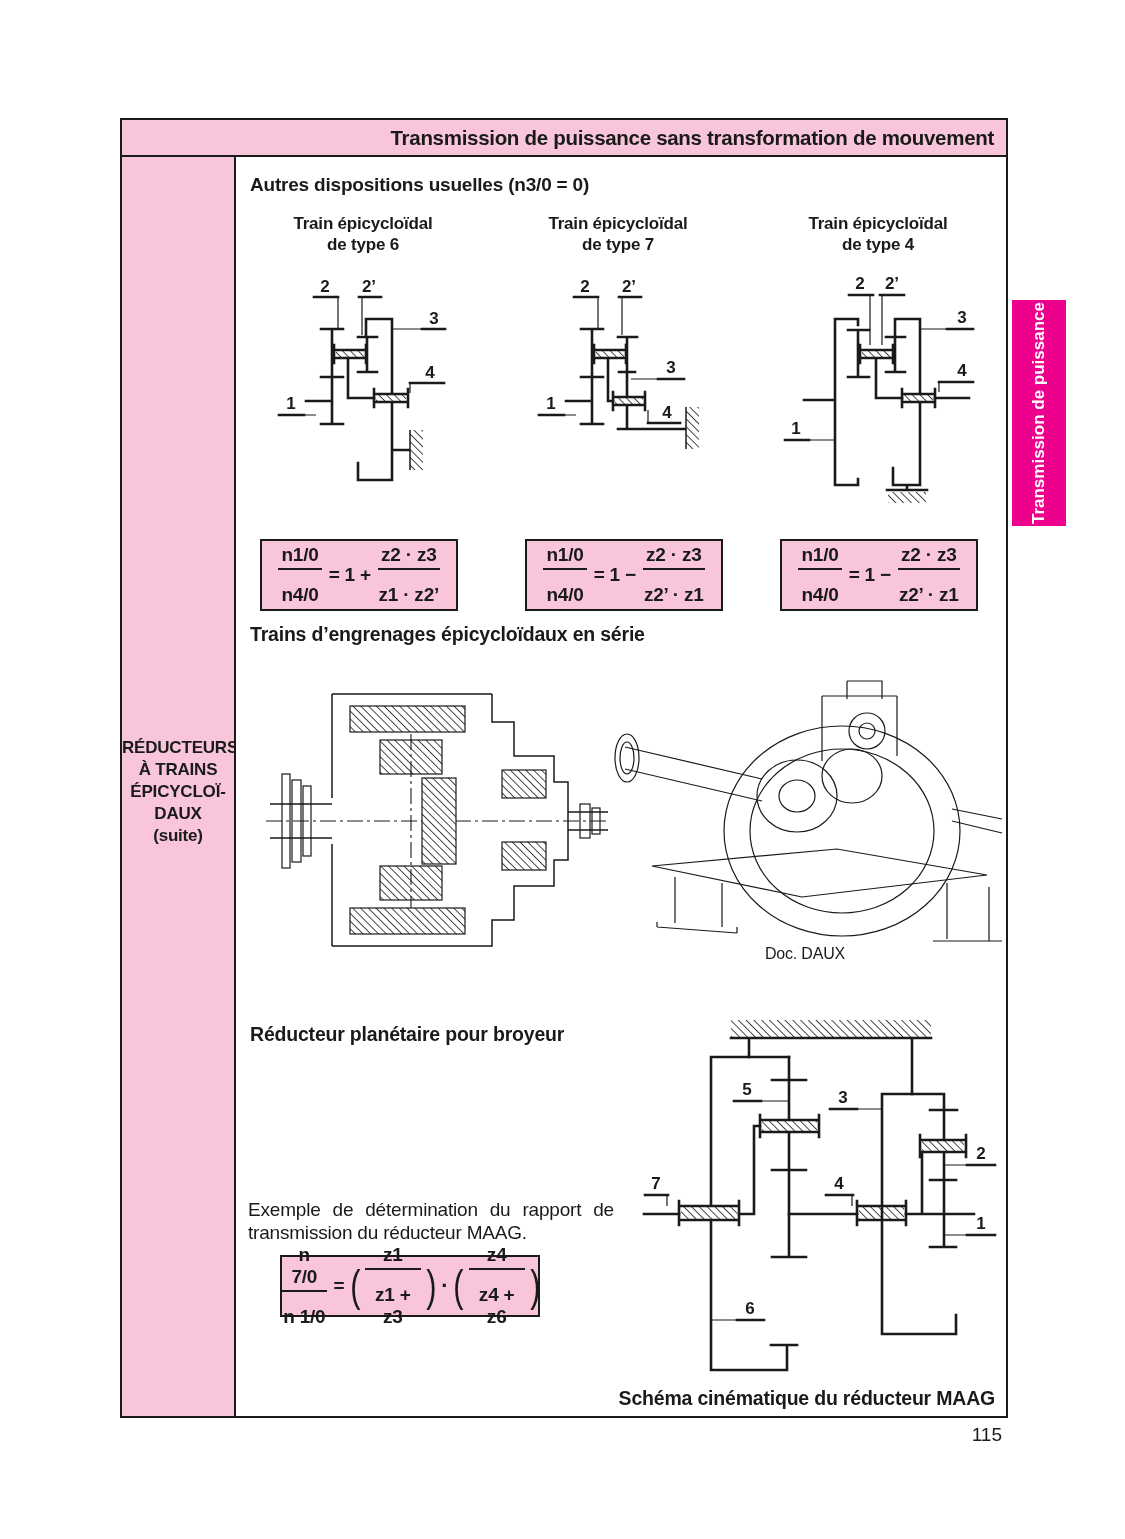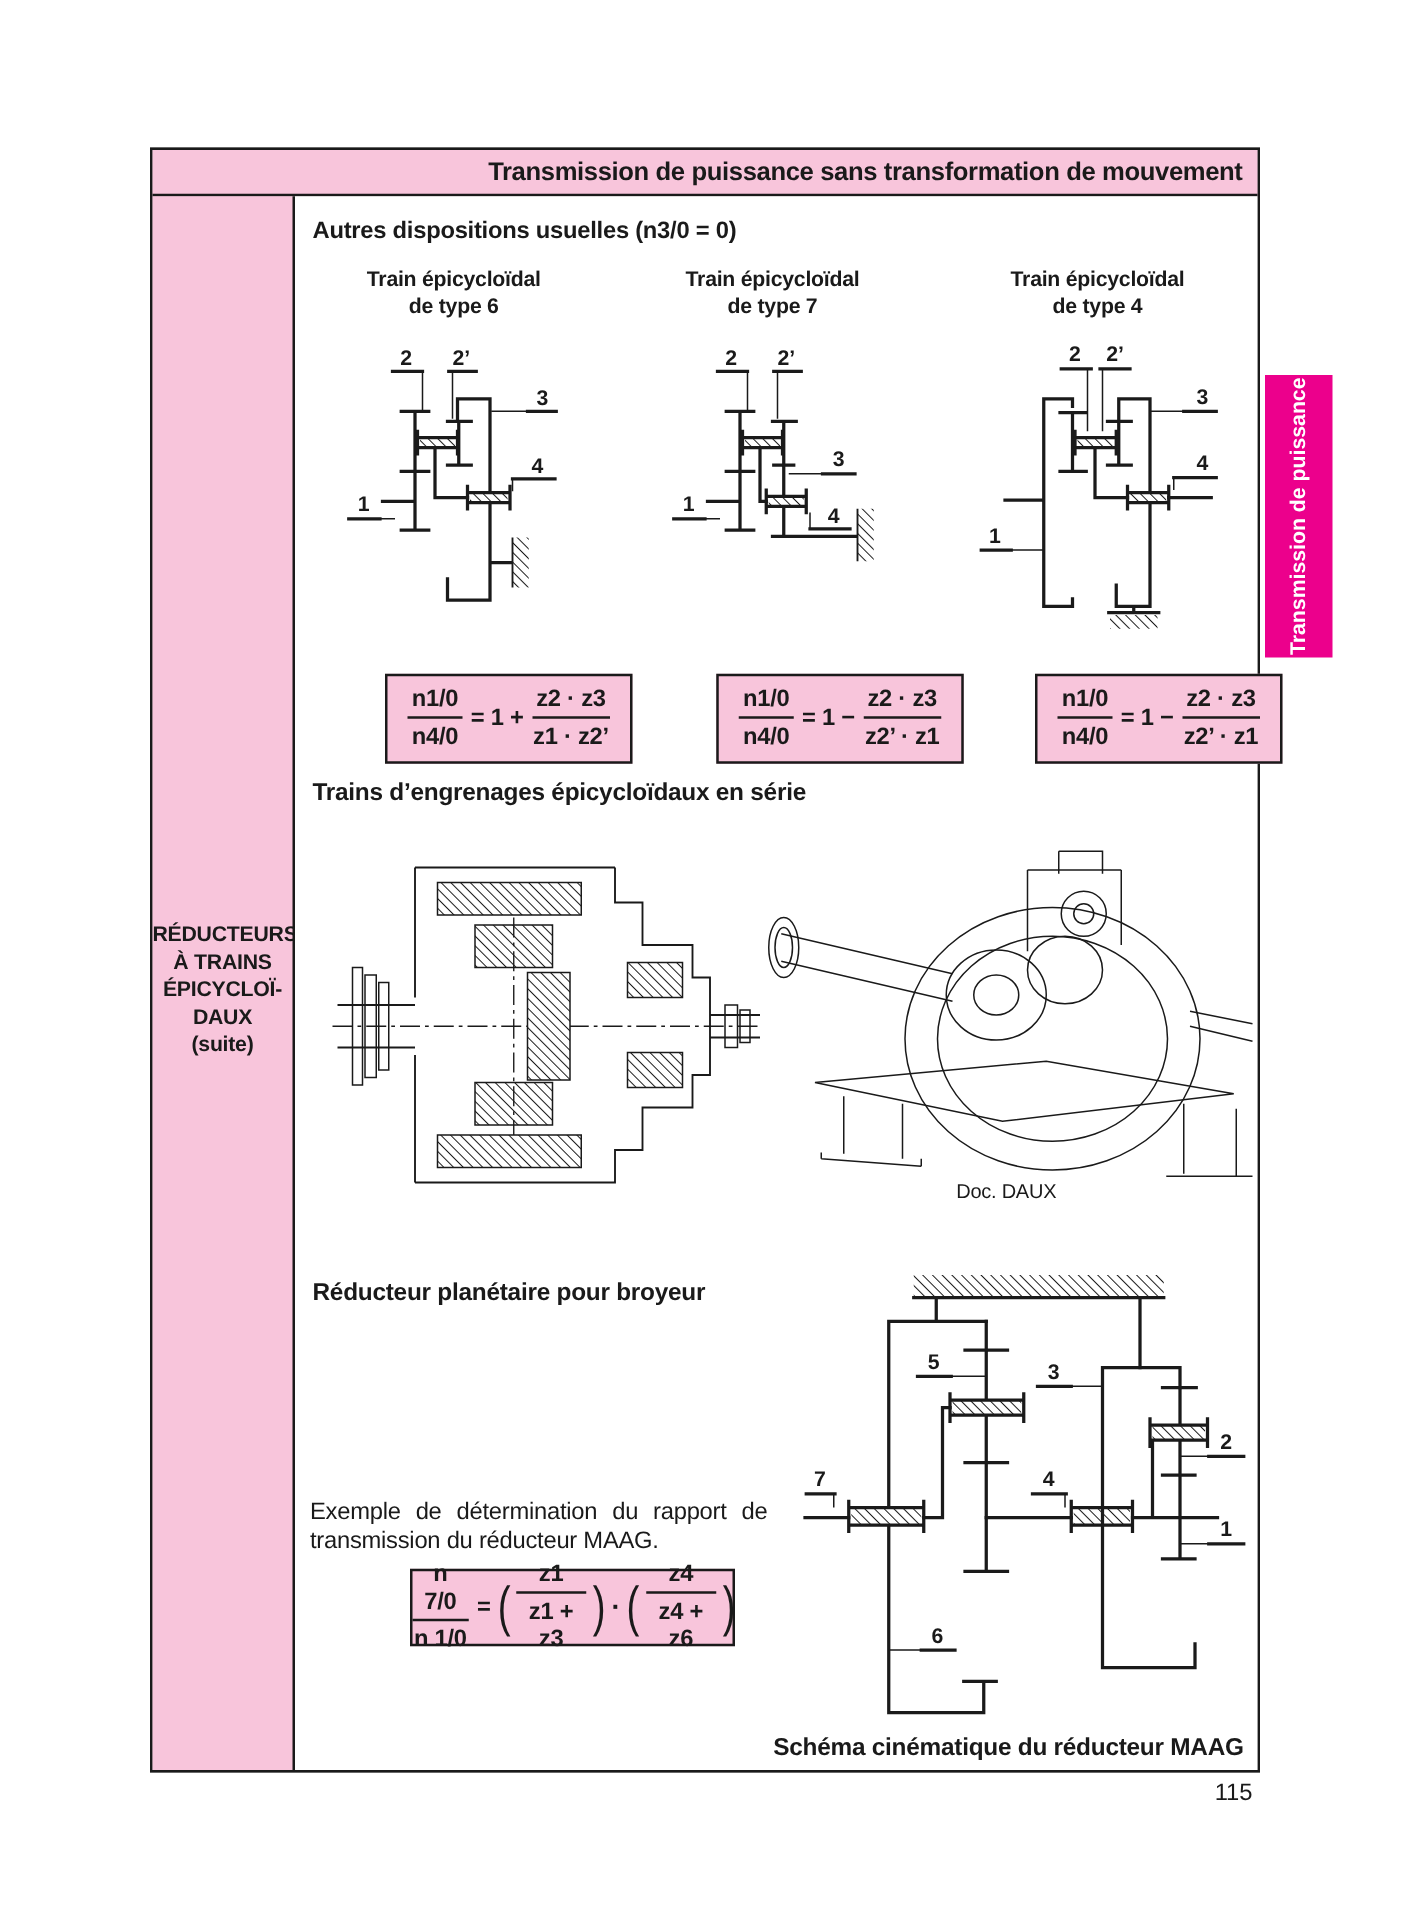--- a/index.html
+++ b/index.html
@@ -3,21 +3,21 @@
 <meta charset="utf-8">
 <style>
   html,body{margin:0;padding:0;}
   body{
     width:1125px;height:1539px;position:relative;background:#ffffff;
     font-family:"Liberation Sans",sans-serif;color:#1a1a1a;
     -webkit-font-smoothing:antialiased;
   }
   .frame{
     position:absolute;left:120px;top:118px;width:888px;height:1300px;
-    border:2.5px solid #1a1a1a;box-sizing:border-box;display:flex;flex-direction:column;background:#737373;
+    border:2.5px solid #1a1a1a;box-sizing:border-box;display:flex;flex-direction:column;background:#fef9c3;
   }
   .pgheader{
     height:37px;background:#f8c5db;border-bottom:2.5px solid #1a1a1a;
     display:flex;align-items:center;justify-content:flex-end;padding-right:12px;
     font-weight:bold;font-size:20.5px;letter-spacing:-0.3px;flex:0 0 auto;box-sizing:border-box;
   }
   .body-row{flex:1;display:flex;min-height:0;}
   .sidebar{
     width:114px;flex:0 0 114px;background:#f8c5db;border-right:2.5px solid #1a1a1a;
     box-sizing:border-box;padding-top:580px;text-align:center;
@@ -26,26 +26,26 @@
   .sidebar span{display:block;}
   .main{flex:1;position:relative;background:#fff;}
   .abs{position:absolute;}
   .h-bold{font-weight:bold;font-size:19px;letter-spacing:-0.2px;}
   .h-bold2{font-weight:bold;font-size:19.5px;letter-spacing:-0.2px;}
   .coltitle{position:absolute;top:56px;width:220px;text-align:center;font-weight:bold;font-size:17px;line-height:21px;letter-spacing:-0.2px;}
   .coltitle span{display:block;}
   .para{width:366px;font-size:19px;line-height:22.5px;text-align:justify;letter-spacing:-0.2px;}
   .fbox{
     position:absolute;background:#f8c5db;border:2.2px solid #1a1a1a;box-sizing:border-box;
-    display:flex;align-items:center;justify-content:center;margin-left:48px;
+    display:flex;align-items:center;justify-content:center;
   }
   .frow{display:flex;align-items:center;justify-content:center;gap:7px;font-weight:bold;font-size:19px;letter-spacing:-0.2px;}
   .frac{display:inline-flex;flex-direction:column;text-align:center;}
   .frac .num{border-bottom:2.4px solid #1a1a1a;padding:0 3px 2px;}
-  .frac .den{padding-top:4px;}
+  .frac .den{padding-top:14px;}
   .paren{font-size:44px;font-weight:normal;line-height:0.8;transform:scaleX(0.7);margin:0 -4px;}
   .fdot{font-size:22px;}
   .caption{font-size:16px;letter-spacing:-0.2px;}
   .sidetab{
     position:absolute;left:1012px;top:300px;width:54px;height:226px;background:#ec008c;
     display:flex;align-items:center;justify-content:center;
   }
   .sidetab span{
     writing-mode:vertical-rl;transform:rotate(180deg);
     color:#fff;font-weight:bold;font-size:17px;letter-spacing:0px;white-space:nowrap;

